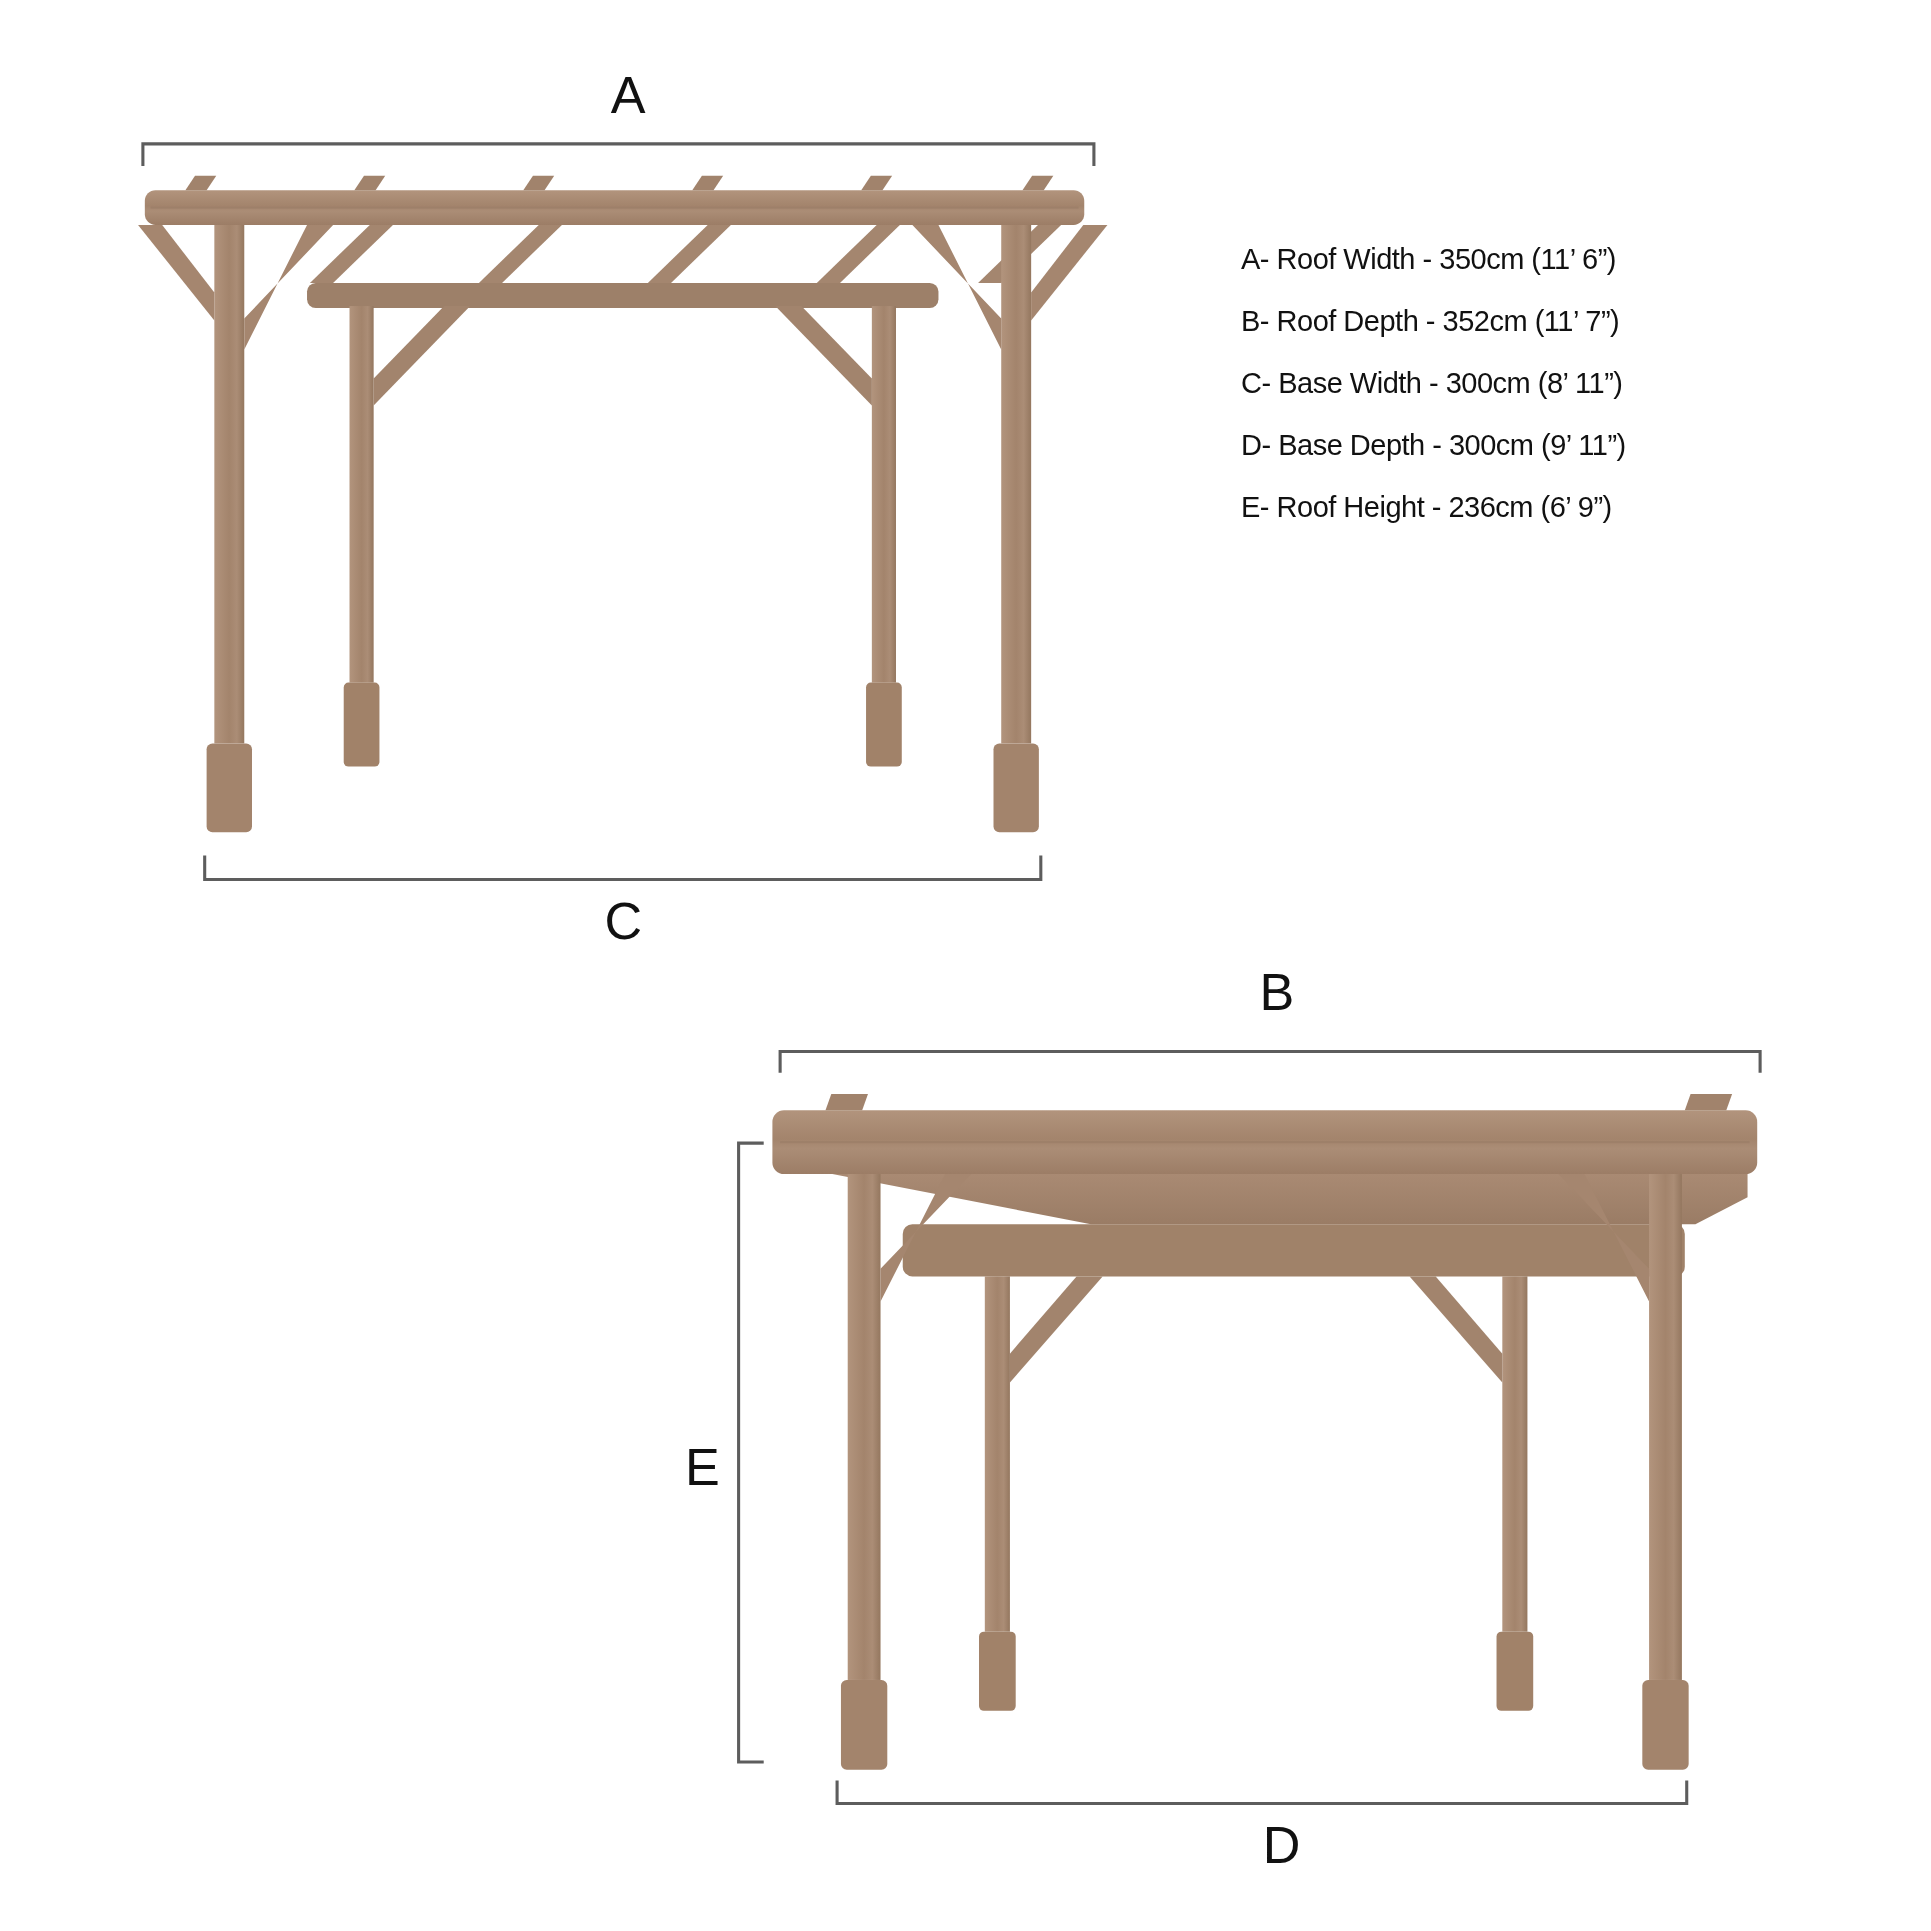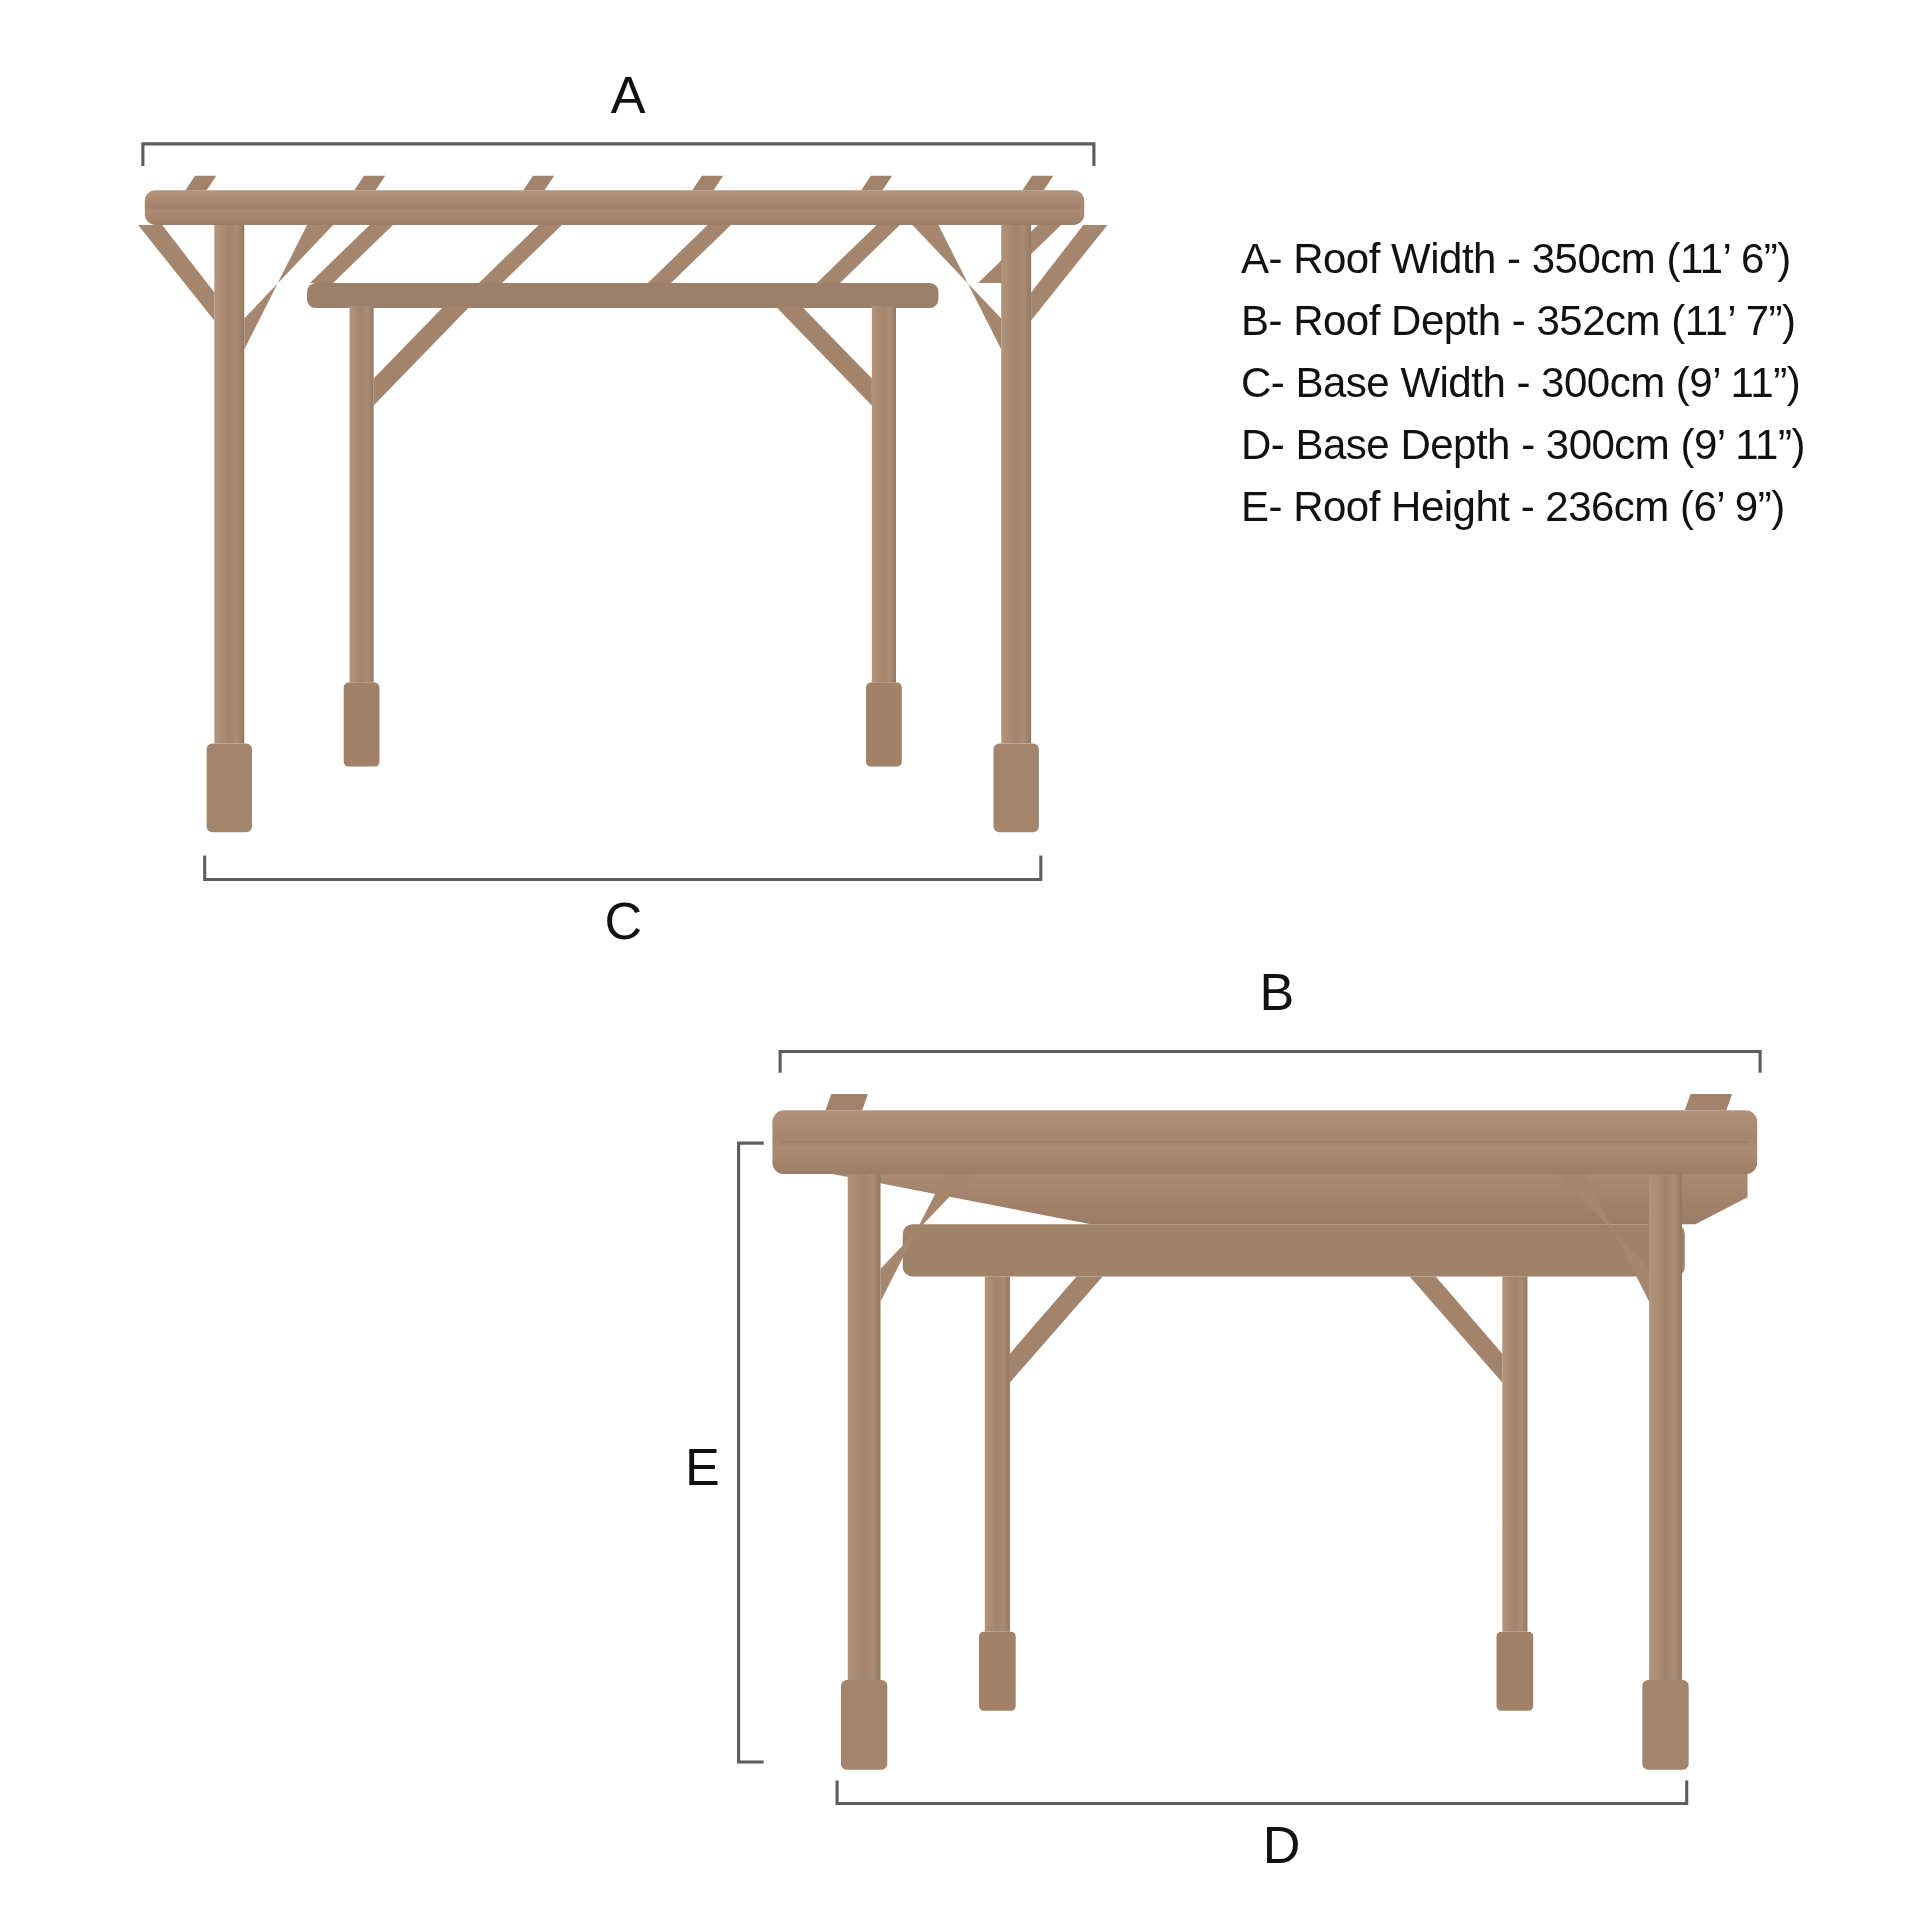--- a/index.html
+++ b/index.html
@@ -2,21 +2,21 @@
 <html><head>
 <meta charset="utf-8">
 <style>
   html,body{margin:0;padding:0;background:#ffffff;}
   .canvas{position:relative;width:1931px;height:1931px;background:#ffffff;overflow:hidden;
           font-family:"Liberation Sans",sans-serif;}
   svg{position:absolute;left:0;top:0;}
   svg text{font-family:"Liberation Sans",sans-serif;fill:#111111;}
   .dim-label{font-size:54px;letter-spacing:-1px;}
   .spec-list{position:absolute;left:1241px;top:228px;width:657px;
-             font-size:42px;line-height:62px;color:#111111;letter-spacing:-0.5px;white-space:nowrap;}
+             font-size:29px;line-height:62px;color:#111111;letter-spacing:-0.5px;white-space:nowrap;}
   .bracket{stroke:#5d5d5d;stroke-width:3.2;fill:none;}
 </style>
 </head>
 <body>
 
 <div class="canvas">
 
   <svg width="1931" height="1931" viewBox="0 0 2000 2000">
     <defs>
       <linearGradient id="woodV" x1="0" y1="0" x2="0" y2="1">
@@ -141,19 +141,19 @@
       <path class="bracket" d="M791,1184 L765,1184 L765,1825 L791,1825"></path>
       <text class="dim-label" x="727" y="1538" text-anchor="middle">E</text>
       <path class="bracket" d="M867,1844 L867,1868 L1747,1868 L1747,1844"></path>
       <text class="dim-label" x="1327" y="1930" text-anchor="middle">D</text>
     </g>
   </svg>
 
   <div class="spec-list">
     <div>A- Roof Width - 350cm (11’ 6”)</div>
     <div>B- Roof Depth - 352cm (11’ 7”)</div>
-    <div>C- Base Width - 300cm (9’ 11”)</div>
+    <div>C- Base Width - 300cm (8’ 11”)</div>
     <div>D- Base Depth - 300cm (9’ 11”)</div>
     <div>E- Roof Height - 236cm (6’ 9”)</div>
   </div>
 
 </div>
 
 
 </body></html>

